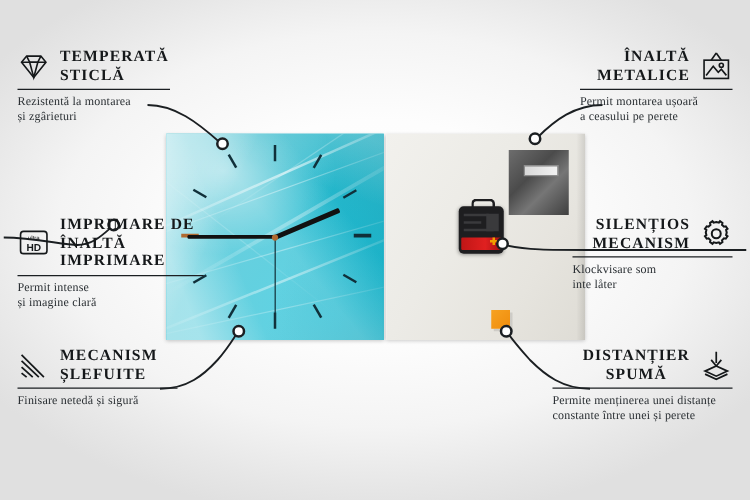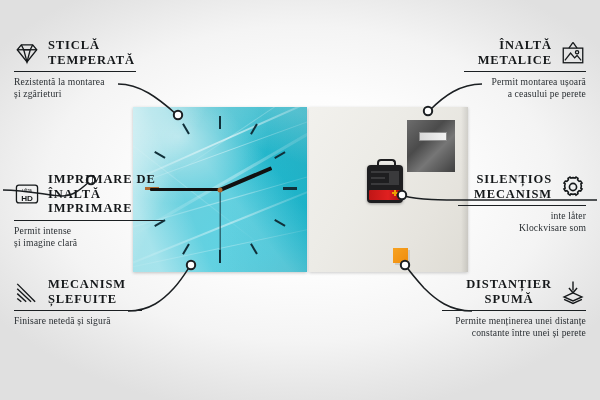--- a/index.html
+++ b/index.html
@@ -69,21 +69,21 @@
     background:linear-gradient(135deg,#f7a221,#ef8c0c);
     box-shadow:2px 2px 0 rgba(0,0,0,.10);}
 
   
   .callout{position:absolute;}
   .ctitle{display:flex;align-items:center;gap:8px;}
   .ctitle.right{justify-content:flex-end;}
   .ttxt{font-size:12.5px;letter-spacing:.9px;color:#15181a;line-height:14.5px;font-weight:700;}
   .rule{height:1.3px;background:#1b1f22;margin:4px 0 4px;}
   .sub{font-size:9.6px;color:#2a2f33;line-height:12px;letter-spacing:.15px;}
-  .sub.right{text-align:right;}
+  .sub.right{}
   .ico{width:26px;height:26px;flex:0 0 26px;}
   .ico svg{display:block;width:26px;height:26px;}
 
   svg.leader{position:absolute;left:0;top:0;width:600px;height:400px;pointer-events:none;}
 </style>
 </head>
 <body>
 
 <div id="stage">
 
@@ -168,22 +168,22 @@
         <svg viewBox="0 0 32 32">
             <g fill="none" stroke="#15181a" stroke-width="1.6">
           <path d="M4 12 L16 27 L28 12 L23 6 L9 6 Z"></path>
               <path d="M4 12 H28"></path>
           <path d="M9 6 L12 12 L16 27 L20 12 L23 6"></path>
               <path d="M12 12 H20"></path>
             </g>
           </svg>
       </span>
       <span>
+        <span class="ttxt" style="display:block">TEMPERATĂ</span>
         <span class="ttxt" style="display:block">STICLĂ</span>
-        <span class="ttxt" style="display:block">TEMPERATĂ</span>
       </span>
     </div>
     <div class="rule"></div>
     <div class="sub">Rezistentă la montarea</div>
     <div class="sub">și zgârieturi</div>
   </div>
 
   <div class="callout" style="left:14px;top:172px;width:149px;">
     <div class="ctitle">
       <span class="ico">
@@ -255,22 +255,22 @@
       <span class="ico">
         <svg viewBox="0 0 32 32">
             <g fill="none" stroke="#15181a" stroke-width="2">
           <path d="M16 4.5 l2.6 .6 1.1 -1.4 2.4 1.7 -.4 1.8 1.9 1.9 1.8 -.4 1.7 2.4 -1.4 1.1 .6 2.6 -.6 2.6 1.4 1.1 -1.7 2.4 -1.8 -.4 -1.9 1.9 .4 1.8 -2.4 1.7 -1.1 -1.4 -2.6 .6 -2.6 -.6 -1.1 1.4 -2.4 -1.7 .4 -1.8 -1.9 -1.9 -1.8 .4 -1.7 -2.4 1.4 -1.1 -.6 -2.6 .6 -2.6 -1.4 -1.1 1.7 -2.4 1.8 .4 1.9 -1.9 -.4 -1.8 2.4 -1.7 1.1 1.4 Z"></path>
           <circle cx="16" cy="16" r="4.4"></circle>
             </g>
           </svg>
       </span>
     </div>
     <div class="rule"></div>
+    <div class="sub right">Klockvisare som</div>
     <div class="sub right">inte låter</div>
-    <div class="sub right">Klockvisare som</div>
   </div>
 
   <div class="callout" style="left:442px;top:277px;width:144px;">
     <div class="ctitle right">
       <span style="text-align:center">
         <span class="ttxt" style="display:block">DISTANȚIER</span>
         <span class="ttxt" style="display:block">SPUMĂ</span>
       </span>
       <span class="ico">
         <svg viewBox="0 0 32 32">

